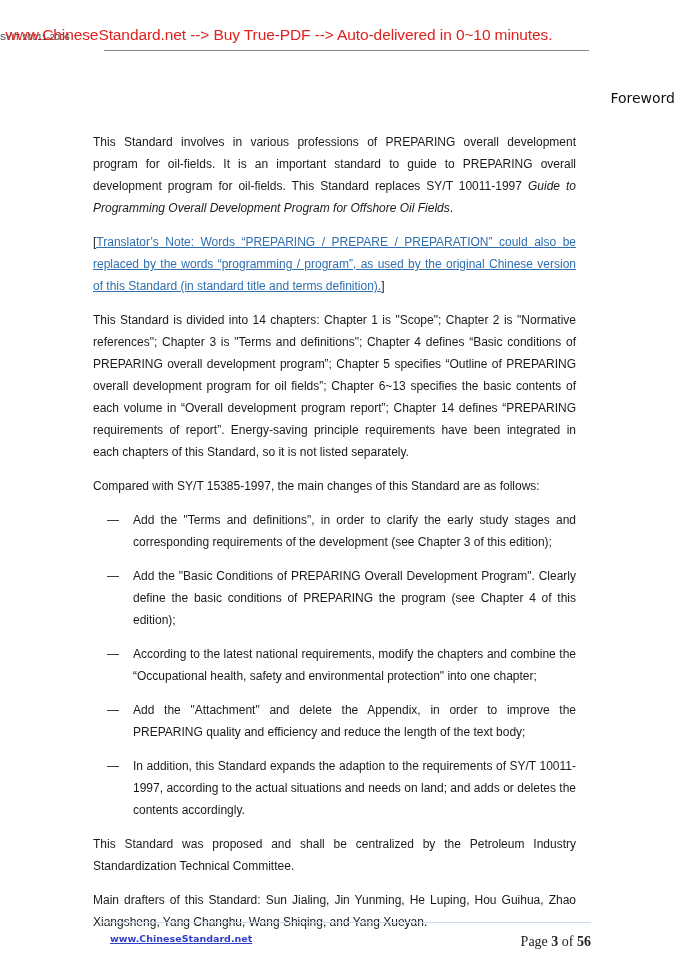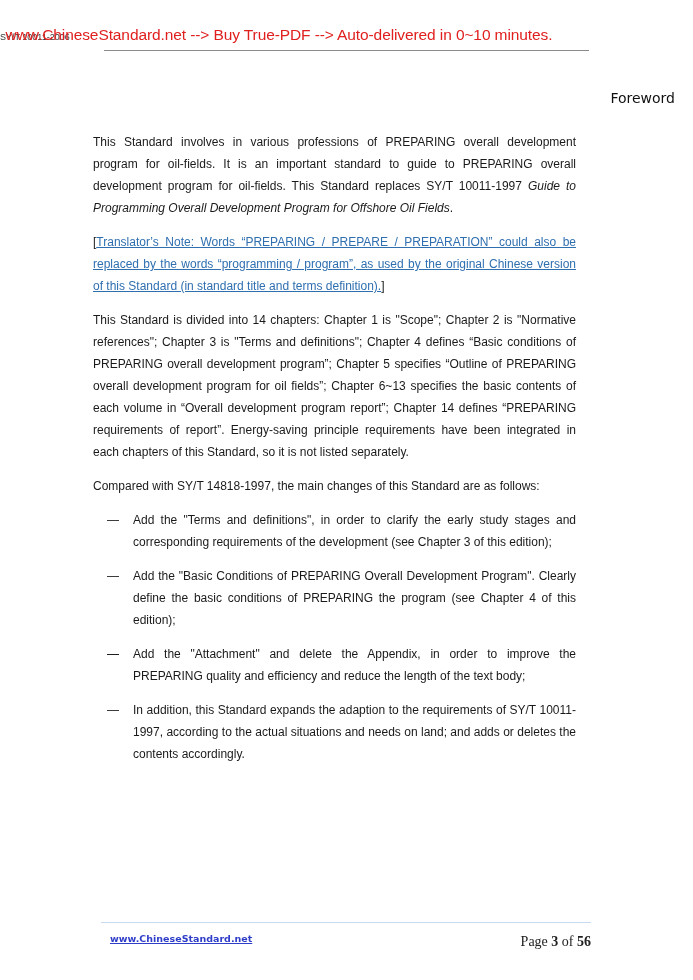--- a/index.html
+++ b/index.html
@@ -38,27 +38,29 @@
 
 <div class="title">Foreword</div>
 
 <div class="content">
   <p><span>This Standard involves in various professions of PREPARING overall development program for oil-fields. It is an important standard to guide to PREPARING overall development program for oil-fields. This Standard replaces SY/T 10011-1997 </span><i>Guide to Programming Overall Development Program for Offshore Oil Fields</i><span>.</span></p>
 
   <p class="note"><span class="bracket">[</span><span>Translator’s Note: Words “PREPARING / PREPARE / PREPARATION” could also be replaced by the words “programming / program”, as used by the original Chinese version of this Standard (in standard title and terms definition).</span><span class="bracket">]</span></p>
 
   <p>This Standard is divided into 14 chapters: Chapter 1 is "Scope"; Chapter 2 is "Normative references"; Chapter 3 is "Terms and definitions"; Chapter 4 defines “Basic conditions of PREPARING overall development program”; Chapter 5 specifies “Outline of PREPARING overall development program for oil fields”; Chapter 6~13 specifies the basic contents of each volume in “Overall development program report”; Chapter 14 defines “PREPARING requirements of report”. Energy-saving principle requirements have been integrated in each chapters of this Standard, so it is not listed separately.</p>
 
-  <p>Compared with SY/T 14818-1997, the main changes of this Standard are as follows:</p>
+  <p>Compared with SY/T 15385-1997, the main changes of this Standard are as follows:</p>
 
   <ul class="list">
     <li><span class="dash">—</span><span>Add the "Terms and definitions", in order to clarify the early study stages and corresponding requirements of the development (see Chapter 3 of this edition);</span></li>
     <li><span class="dash">—</span><span>Add the "Basic Conditions of PREPARING Overall Development Program". Clearly define the basic conditions of PREPARING the program (see Chapter 4 of this edition);</span></li>
-    <li><span class="dash">—</span></li>
+    <li><span class="dash">—</span><span>According to the latest national requirements, modify the chapters and combine the “Occupational health, safety and environmental protection" into one chapter;</span></li>
     <li><span class="dash">—</span><span>Add the "Attachment" and delete the Appendix, in order to improve the PREPARING quality and efficiency and reduce the length of the text body;</span></li>
     <li><span class="dash">—</span><span>In addition, this Standard expands the adaption to the requirements of SY/T 10011-1997, according to the actual situations and needs on land; and adds or deletes the contents accordingly.</span></li>
   </ul>
 
+  <p>This Standard was proposed and shall be centralized by the Petroleum Industry Standardization Technical Committee.</p>
+  <p>Main drafters of this Standard: Sun Jialing, Jin Yunming, He Luping, Hou Guihua, Zhao Xiangsheng, Yang Changhu, Wang Shiqing, and Yang Xueyan.</p>
 </div>
 
 <div class="footer-rule"></div>
 <a class="footer-link">www.ChineseStandard.net</a>
 <div class="footer-page"><span>Page </span><b>3</b><span> of </span><b>56</b></div>
 
 </body></html>

